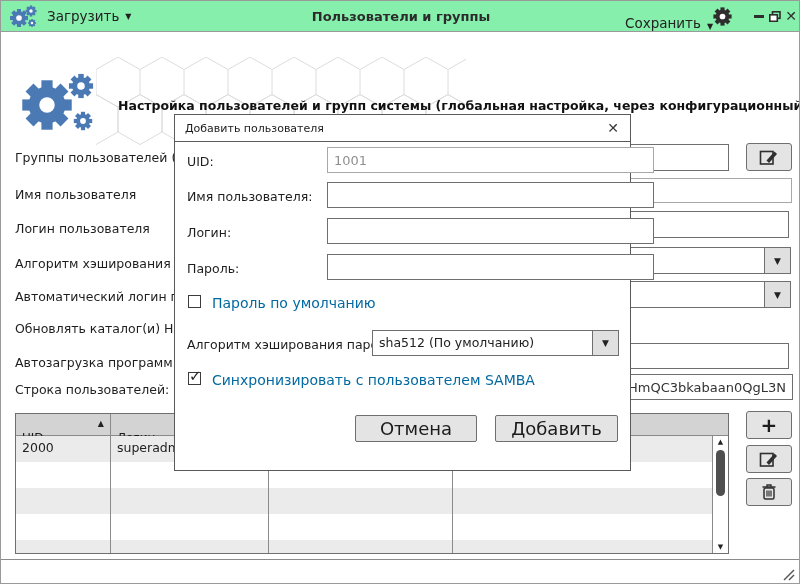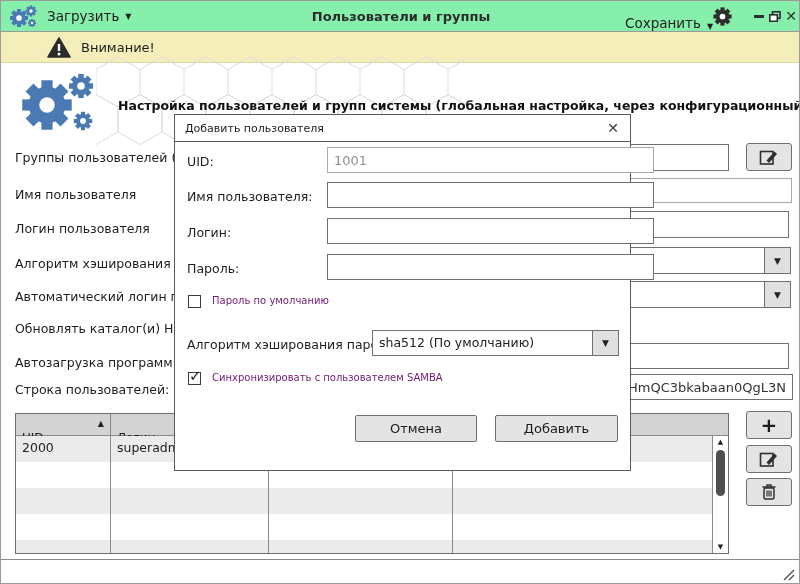--- a/index.html
+++ b/index.html
@@ -65,22 +65,22 @@
 
   
   .modal { position:absolute; left:173px; top:113px; width:457px; height:357px; background:#fff; border:1px solid #5a5a5a; z-index:10; }
   .m-titlebar { position:absolute; left:0; top:0; right:0; height:27px; border-bottom:1px solid #5a5a5a; display:flex; align-items:center; }
   .m-title { margin-left:10px; font-size:11px; color:#1b1b1b; }
   .m-close { position:absolute; right:8px; top:4px; width:18px; height:18px; display:flex; align-items:center; justify-content:center; font-size:14px; color:#3a3a3a; cursor:default; }
   .m-label { position:absolute; left:12px; font-size:12.5px; color:#1e1e1e; white-space:nowrap; }
   .m-input { position:absolute; left:152px; width:327px; height:26px; }
   .checkbox { position:absolute; left:13px; width:13px; height:13px; border:1.5px solid #3c3c3c; background:#fff; }
   .checkbox.checked::after { content:"✓"; position:absolute; left:0px; top:-6px; font-size:15px; font-weight:700; color:#222; }
-  .cb-label { position:absolute; left:37px; font-size:10px; color:#701a75; white-space:nowrap; }
-  .m-btn { position:absolute; height:27px; background:#e4e4e4; border:1px solid #6f6f6f; border-radius:2px; font-size:13px; color:#1b1b1b; display:flex; align-items:center; justify-content:center; cursor:default; }
+  .cb-label { position:absolute; left:37px; font-size:14px; color:#0369a1; white-space:nowrap; }
+  .m-btn { position:absolute; height:27px; background:#e4e4e4; border:1px solid #6f6f6f; border-radius:2px; font-size:18px; color:#1b1b1b; display:flex; align-items:center; justify-content:center; cursor:default; }
 </style>
 </head>
 <body>
 
 <svg width="0" height="0" style="position:absolute">
   <defs>
     <g id="gear">
       <rect x="-2.6" y="-11.5" width="5.2" height="23" fill="currentColor"></rect>
       <rect x="-2.6" y="-11.5" width="5.2" height="23" fill="currentColor" transform="rotate(45)"></rect>
       <rect x="-2.6" y="-11.5" width="5.2" height="23" fill="currentColor" transform="rotate(90)"></rect>
@@ -125,28 +125,20 @@
       <svg width="12" height="11" viewBox="0 0 12 11">
         <rect x="3.5" y="0.8" width="7.5" height="6.5" fill="none" stroke="#2e2e2e" stroke-width="1.6"></rect>
         <rect x="0.8" y="3.8" width="7.5" height="6.5" fill="#ffffff" stroke="#2e2e2e" stroke-width="1.6"></rect>
       </svg>
     </div>
     <div class="winctl ctl-close">
         <span class="close-x">✕</span>
       </div>
   </div>
 
-  <div class="warnbar">
-    <svg class="warn-icon" viewBox="0 0 24 21">
-      <path d="M12 1 L23 20 L1 20 Z" fill="#2b2b2b" stroke="#2b2b2b" stroke-width="1.5" stroke-linejoin="round"></path>
-      <rect x="10.8" y="7" width="2.4" height="7" fill="#ffffff"></rect>
-      <circle cx="12" cy="17" r="1.5" fill="#ffffff"></circle>
-    </svg>
-    <span class="warn-text">Внимание!</span>
-  </div>
 
   <svg class="hexes">
       <rect x="0" y="0" width="370" height="88" fill="url(#hexpat)"></rect>
     </svg>
   <svg class="big-logo" viewBox="0 0 90 68">
     <use href="#gear" transform="translate(30,32) scale(2.15)"></use>
     <use href="#gear" transform="translate(64,13) scale(1.05)"></use>
     <use href="#gear" transform="translate(66,48) scale(0.8)"></use>
   </svg>
   <div class="page-heading">Настройка пользователей и групп системы (глобальная настройка, через конфигурационный файл)</div>

